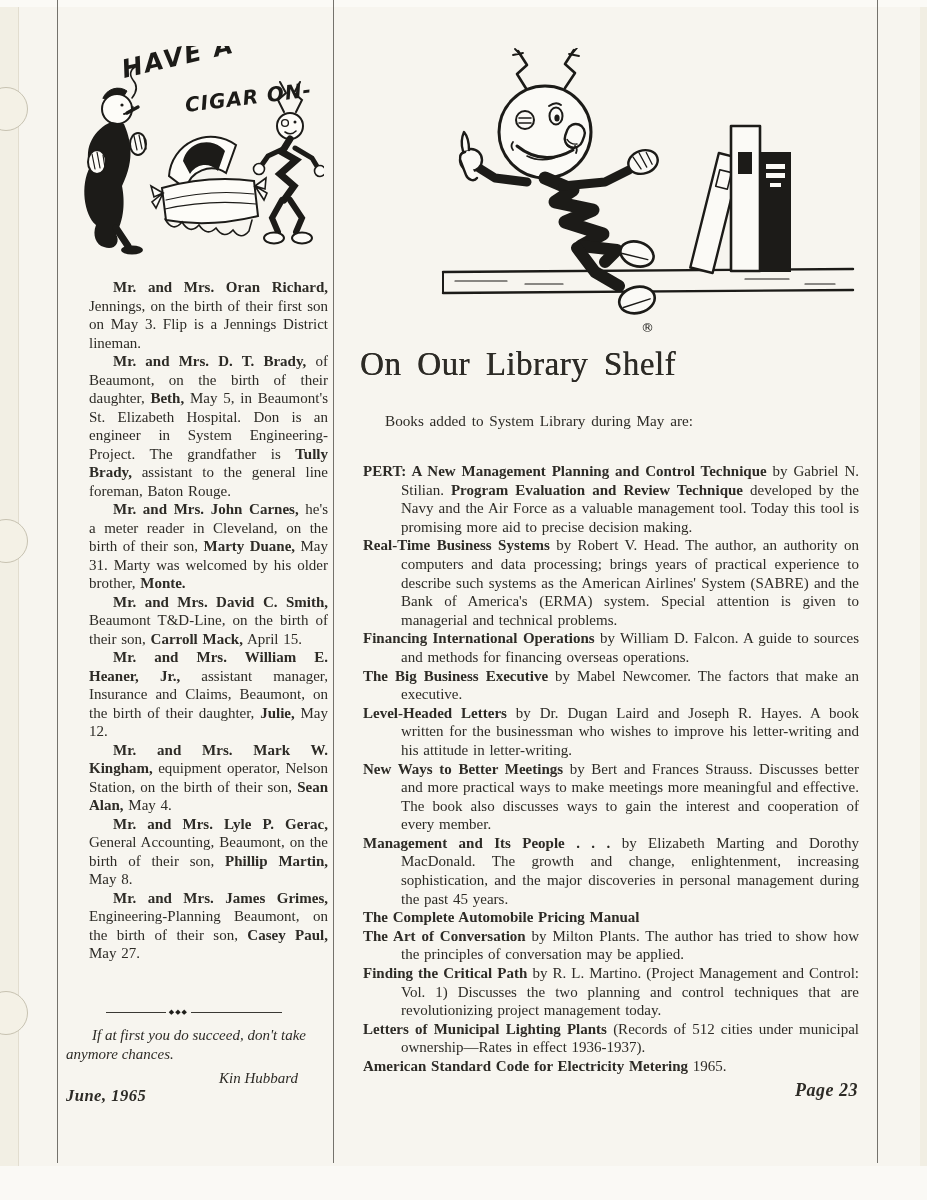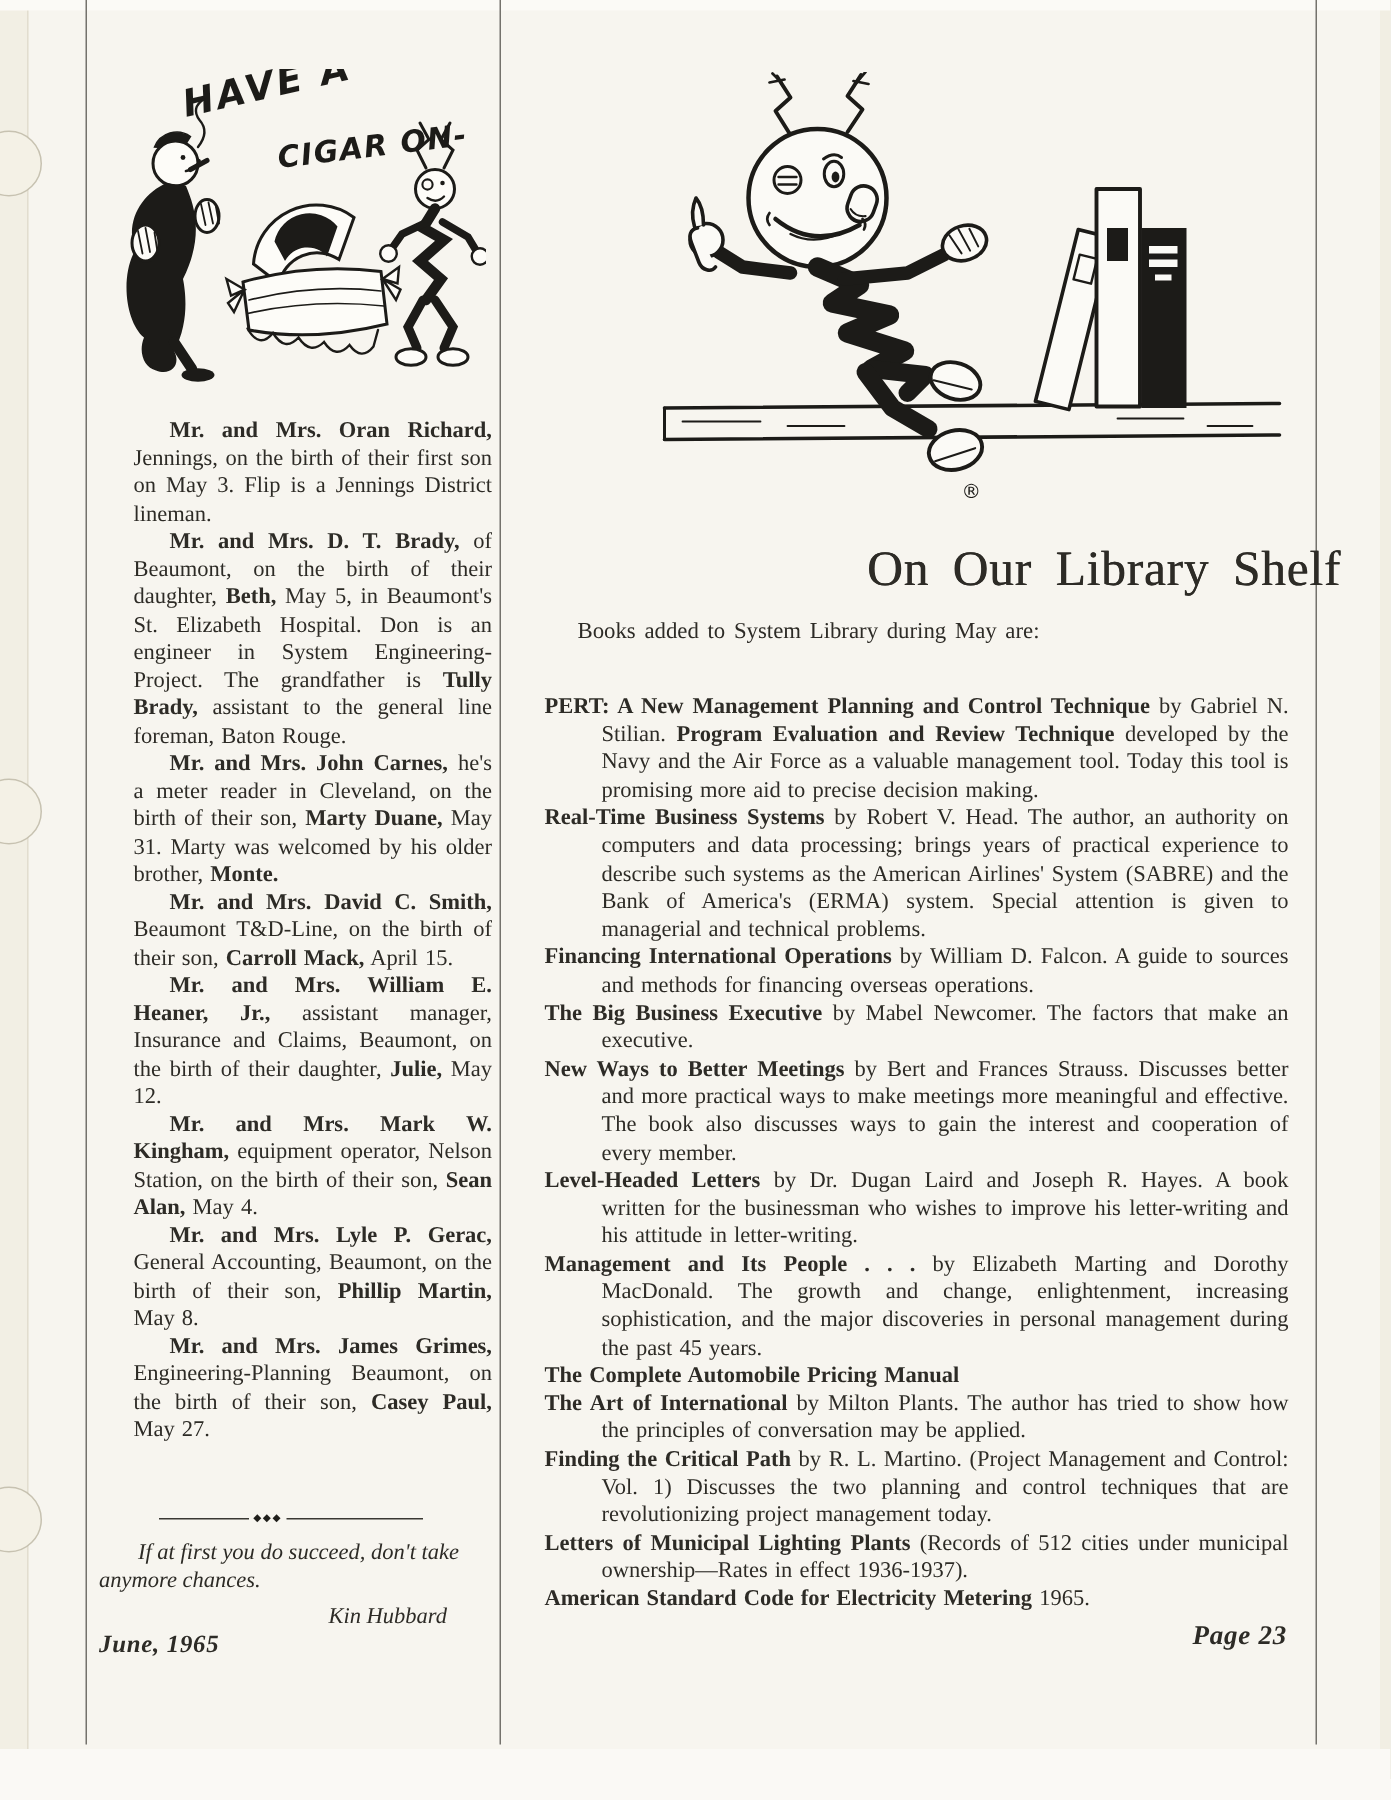--- a/index.html
+++ b/index.html
@@ -30,21 +30,21 @@
   .divider .orn{position:absolute;left:34%;top:-5px;font-size:7px;letter-spacing:1px;
     background:#f7f5ef;padding:0 3px;color:#1f1e1a;}
   .quote-block{position:absolute;left:8px;top:1026px;width:252px;}
   .quote-block .q{margin:0;font-size:15px;line-height:19px;text-indent:26px;font-style:italic;}
   .quote-block .attr{margin:6px 20px 0 0;font-size:15px;font-style:italic;text-align:right;}
   .issue-date{position:absolute;left:8px;top:1086px;font-size:16.5px;
     font-weight:bold;font-style:italic;letter-spacing:.5px;}
 
   .right-col{position:absolute;left:360px;top:0;width:518px;height:1163px;}
   .reddy-svg{position:absolute;left:55px;top:48px;}
-  .shelf-title{position:absolute;top:346px;left:0;width:100%;margin:16px;text-align:right;
+  .shelf-title{position:absolute;top:346px;left:0;width:100%;margin:0;text-align:left;
     font-size:33px;font-weight:500;letter-spacing:.5px;word-spacing:7px;
     text-shadow:.3px 0 0 currentColor;}
   .intro{position:absolute;top:412px;left:3px;width:492px;margin:0;
     font-size:15.2px;text-indent:22px;word-spacing:2px;}
   .book-list{position:absolute;top:462px;left:3px;width:496px;}
   .book-list p{margin:0;font-size:15px;line-height:18.6px;text-align:justify;
     padding-left:38px;text-indent:-38px;word-spacing:1px;}
   .page-number{position:absolute;top:1080px;right:20px;font-size:18px;
     font-weight:bold;font-style:italic;letter-spacing:.5px;}
   b{font-weight:700;}
@@ -224,25 +224,25 @@
 
     <h1 class="shelf-title">On Our Library Shelf</h1>
 
     <p class="intro">Books added to System Library during May are:</p>
 
     <div class="book-list">
         <p><b>PERT: A New Management Planning and Control Technique</b><span> by Gabriel N. Stilian. </span><b>Program Evaluation and Review Technique</b><span> developed by the Navy and the Air Force as a valuable management tool. Today this tool is promising more aid to precise decision making.</span></p>
         <p><b>Real-Time Business Systems</b><span> by Robert V. Head. The author, an authority on computers and data processing; brings years of practical experience to describe such systems as the American Airlines' System (SABRE) and the Bank of America's (ERMA) system. Special attention is given to managerial and technical problems.</span></p>
         <p><b>Financing International Operations</b><span> by William D. Falcon. A guide to sources and methods for financing overseas operations.</span></p>
         <p><b>The Big Business Executive</b><span> by Mabel Newcomer. The factors that make an executive.</span></p>
+        <p><b>Level-Headed Letters</b><span> by Dr. Dugan Laird and Joseph R. Hayes. A book written for the businessman who wishes to improve his letter-writing and his attitude in letter-writing.</span></p>
         <p><b>New Ways to Better Meetings</b><span> by Bert and Frances Strauss. Discusses better and more practical ways to make meetings more meaningful and effective. The book also discusses ways to gain the interest and cooperation of every member.</span></p>
-        <p><b>Level-Headed Letters</b><span> by Dr. Dugan Laird and Joseph R. Hayes. A book written for the businessman who wishes to improve his letter-writing and his attitude in letter-writing.</span></p>
         <p><b>Management and Its People . . .</b><span> by Elizabeth Marting and Dorothy MacDonald. The growth and change, enlightenment, increasing sophistication, and the major discoveries in personal management during the past 45 years.</span></p>
         <p><b>The Complete Automobile Pricing Manual</b></p>
-        <p><b>The Art of International</b><span> by Milton Plants. The author has tried to show how the principles of conversation may be applied.</span></p>
+        <p><b>The Art of Conversation</b><span> by Milton Plants. The author has tried to show how the principles of conversation may be applied.</span></p>
         <p><b>Finding the Critical Path</b><span> by R. L. Martino. (Project Management and Control: Vol. 1) Discusses the two planning and control techniques that are revolutionizing project management today.</span></p>
         <p><b>Letters of Municipal Lighting Plants</b><span> (Records of 512 cities under municipal ownership—Rates in effect 1936-1937).</span></p>
         <p><b>American Standard Code for Electricity Metering</b><span> 1965.</span></p>
       </div>
 
     <div class="page-number">Page 23</div>
   </div>
 
 </div>
 

